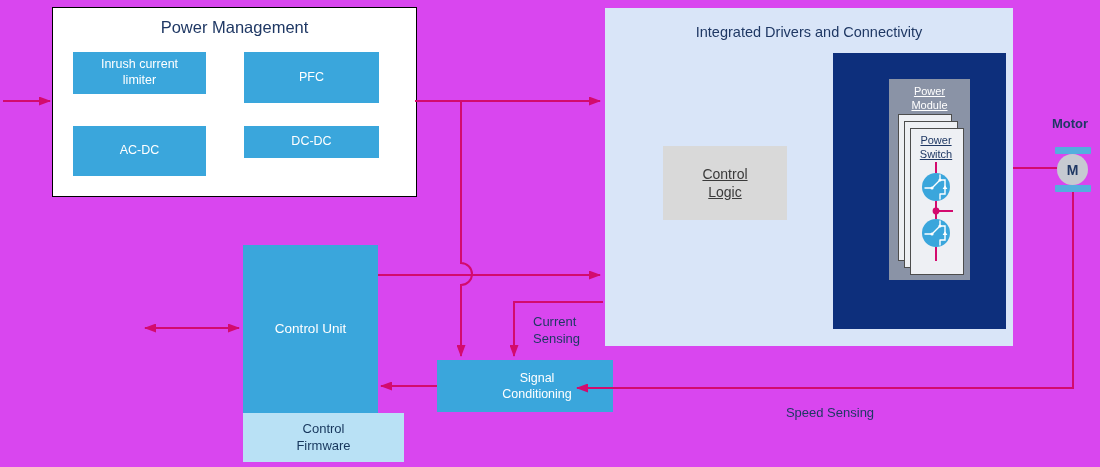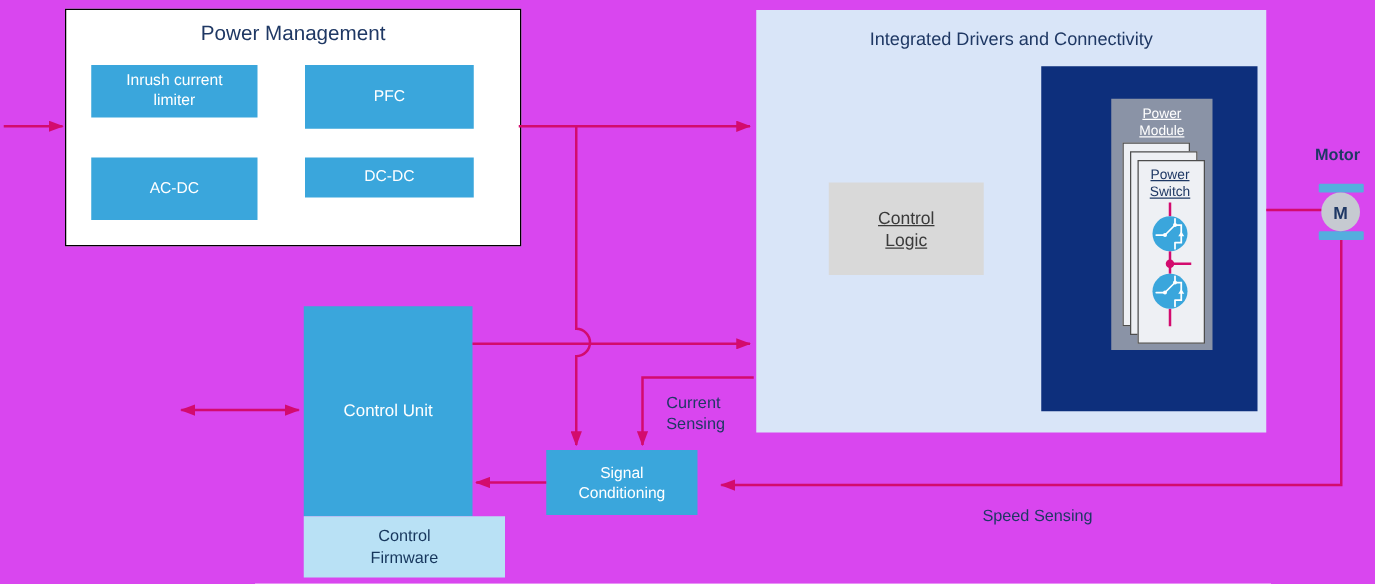--- a/index.html
+++ b/index.html
@@ -39,21 +39,21 @@
   .motor-bar { width:36px; height:7px; background:#54aede; border-radius:1px; }
   .motor-bar-top { left:1055px; top:147px; }
   .motor-bar-bot { left:1055px; top:185px; }
   .motor-circle { left:1057px; top:154px; width:31px; height:31px; border-radius:50%;
                   background:#c6cad1; color:#1f3864; font-size:14px; font-weight:bold; }
 
   
   .ctl-unit  { left:243px; top:245px; width:135px; height:168px; font-size:13.5px; }
   .ctl-fw    { left:243px; top:413px; width:161px; height:49px; background:#b9e1f5; color:#16365c; font-size:13px; line-height:1.3;justify-content:center; }
   .conn      { left:4px;   top:303px; width:136px; height:50px; font-size:13px; }
-  .sig-cond  { left:437px; top:360px; width:121px; height:52px; font-size:12.5px; line-height:1.3; }
+  .sig-cond  { left:437px; top:360px; width:152px; height:52px; font-size:12.5px; line-height:1.3;padding-left:24px; }
 
   
   .lbl-current { left:533px; top:314px; width:72px; font-size:13px; color:#1f3864; line-height:1.3; }
   .lbl-speed   { left:755px; top:405px; width:150px; text-align:center; font-size:13px; color:#1f3864; }
 
   .wrap-narrow { display:inline-block; max-width:92px; }
   .wrap-60 { display:inline-block; max-width:62px;text-decoration:underline; }
   .wrap-70 { display:inline-block; max-width:74px; }
 
   svg.overlay { position:absolute; left:0; top:0; width:1100px; height:467px; pointer-events:none; }

